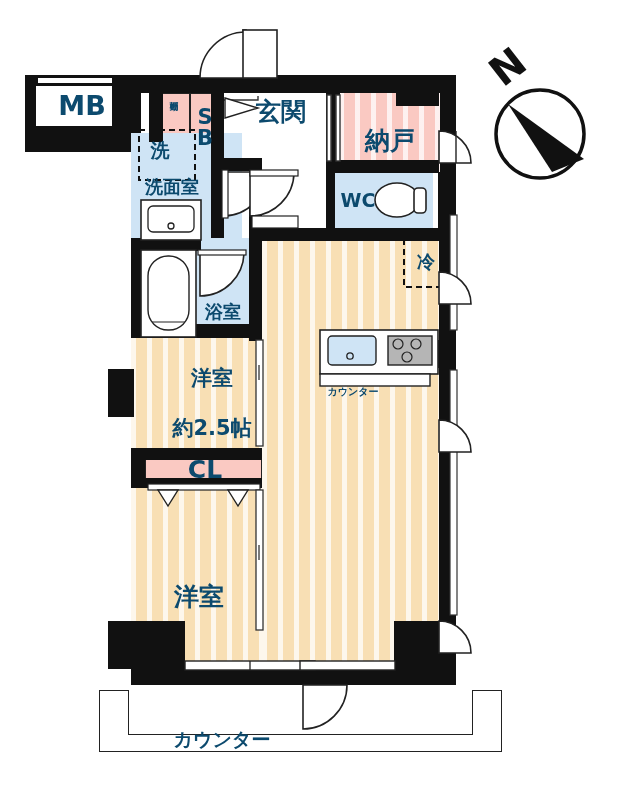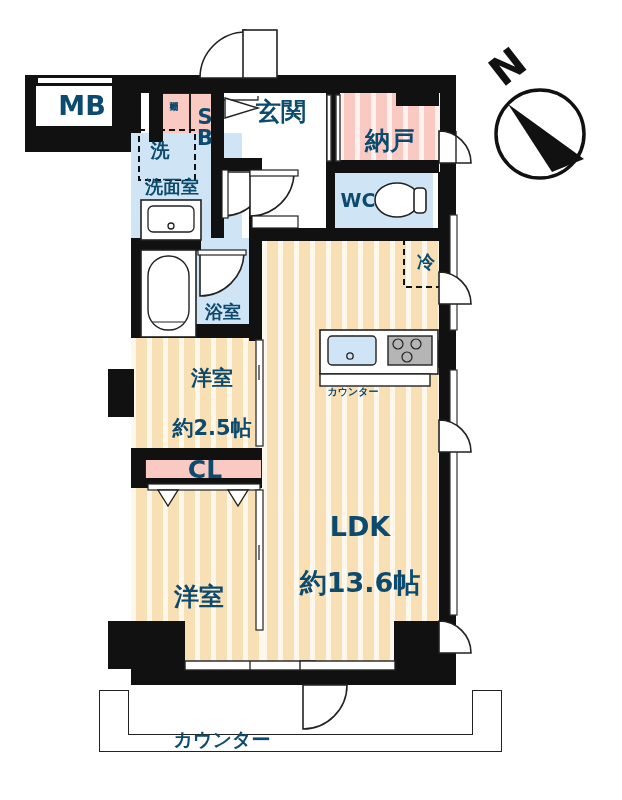--- a/index.html
+++ b/index.html
@@ -261,20 +261,16 @@
 
   <div class="lbl center room2" style="left:212px;top:389px;">
     <span class="f22">洋室</span>
     <span class="f22">約2.5帖</span>
   </div>
 
   <div class="lbl center room2" style="left:199px;top:583px;">
     <span class="f26">洋室</span>
   </div>
 
-  <div class="lbl center room2" style="left:360px;top:541px;">
-    <span class="f28">LDK</span>
-    <span class="f28">約13.6帖</span>
-  </div>
 
   <div class="lbl center f20" style="left:222px;top:740px;">カウンター</div>
 
 </div>
 
 </body></html>

